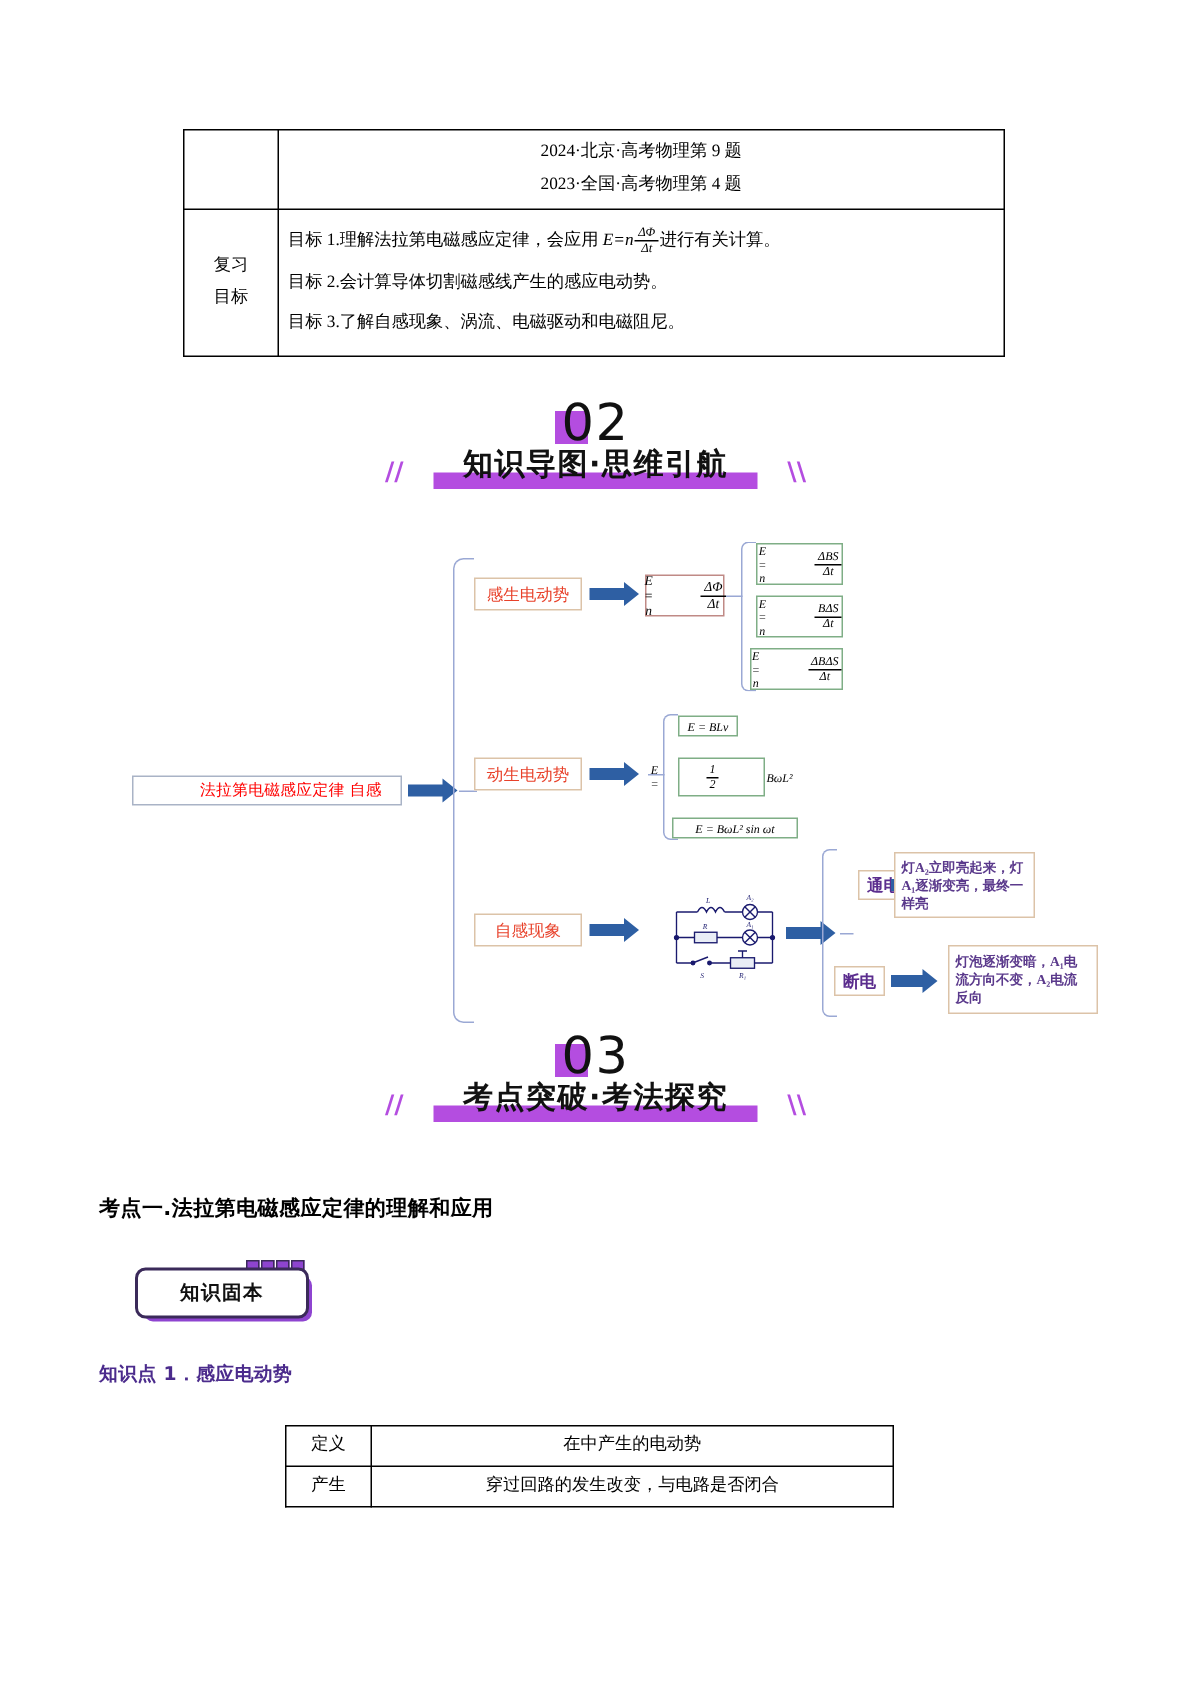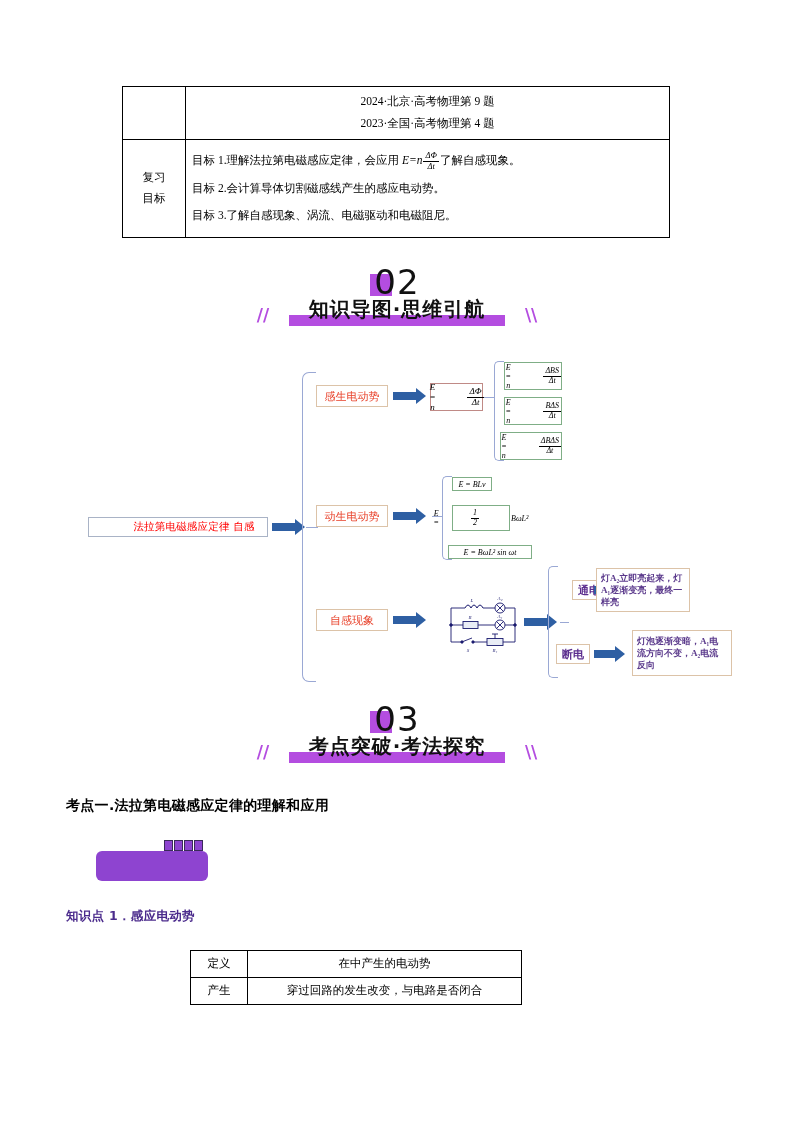--- a/index.html
+++ b/index.html
@@ -138,21 +138,21 @@
   .badge .spiral{position:absolute;top:-5px;width:7px;height:9px;
     background:#8e44d0;border:1px solid #3b2a5a;}
   .zhishidian{
     position:absolute;left:66px;
     font-family:"DejaVu Sans","Liberation Sans",sans-serif;
     font-weight:bold;font-size:12.5px;color:#4b2b8c;letter-spacing:0.3px;
   }
 
   
   .bot-table{
-    position:absolute;left:190px;top:950px;width:332px;
+    position:absolute;left:190px;top:950px;width:406px;
     border-collapse:collapse;
   }
   .bot-table td{
     border:1px solid #000;padding:3px 5px;font-size:11.5px;
     line-height:1.7;height:20px;
   }
   .bt-label{width:46px;text-align:center;}
   .bt-val{text-align:center;}
   .ul{display:inline-block;border-bottom:1px solid #000;}
 </style>
@@ -170,21 +170,21 @@
         <div>2023·全国·高考物理第 4 题</div>
       </td>
     </tr>
     <tr>
       <td class="tt-label">
         <div>复习</div>
         <div>目标</div>
       </td>
       <td>
         <div class="goal-line">
-          <span>目标 1.理解法拉第电磁感应定律，会应用 </span><span class="mathit">E=n</span><span class="frac"><span class="num">ΔΦ</span><span class="den">Δt</span></span><span>了解自感现象。</span>
+          <span>目标 1.理解法拉第电磁感应定律，会应用 </span><span class="mathit">E=n</span><span class="frac"><span class="num">ΔΦ</span><span class="den">Δt</span></span><span>进行有关计算。</span>
         </div>
         <div class="goal-line">目标  2.会计算导体切割磁感线产生的感应电动势。</div>
         <div class="goal-line">目标 3.了解自感现象、涡流、电磁驱动和电磁阻尼。</div>
       </td>
     </tr>
   </tbody>
     </table>
 
   <div class="banner" style="top:262px;">
     <div class="num-wrap">
@@ -358,21 +358,21 @@
     </div>
     <div class="arrow" style="left:594px;top:654px;width:32px;">
       <span class="shaft" style="width:22px;height:8px;top:-4px;"></span>
       <span class="head" style="left:21px;top:-8px;"></span>
     </div>
     <div class="node n-result" style="left:632px;top:630px;width:100px;height:46px;">
       <span>灯泡逐渐变暗，A₁电流方向不变，A₂电流反向</span>
     </div>
   </div>
 
-  <div class="banner" style="top:699px;">
+  <div class="banner" style="top:684px;">
     <div class="num-wrap">
       <span class="num-sq"></span>
       <span class="num">03</span>
     </div>
     <div style="height:2px"></div>
     <div class="title-wrap">
       <span class="slash" style="left:-46px;">//</span>
       <span class="title-bar"></span>
       <span class="title">考点突破·考法探究</span>
       <span class="slash" style="right:-46px;">\\</span>
@@ -380,20 +380,23 @@
   </div>
 
   <div class="kaodian" style="top:797px;">考点一.法拉第电磁感应定律的理解和应用</div>
 
   <div class="badge" style="left:90px;top:845px;width:124px;height:42px;">
     <span class="shadow"></span>
     <span class="spiral" style="left:74px;"></span>
     <span class="spiral" style="left:84px;"></span>
     <span class="spiral" style="left:94px;"></span>
     <span class="spiral" style="left:104px;"></span>
+    <span class="body">
+      <span>知识固本</span>
+    </span>
   </div>
 
   <div class="zhishidian" style="top:908px;">知识点 1．感应电动势</div>
 
   <table class="bot-table">
     <tbody>
         <tr>
       <td class="bt-label">定义</td>
       <td class="bt-val">
         <span>在</span><span class="ul">            </span><span>中产生的电动势</span>

